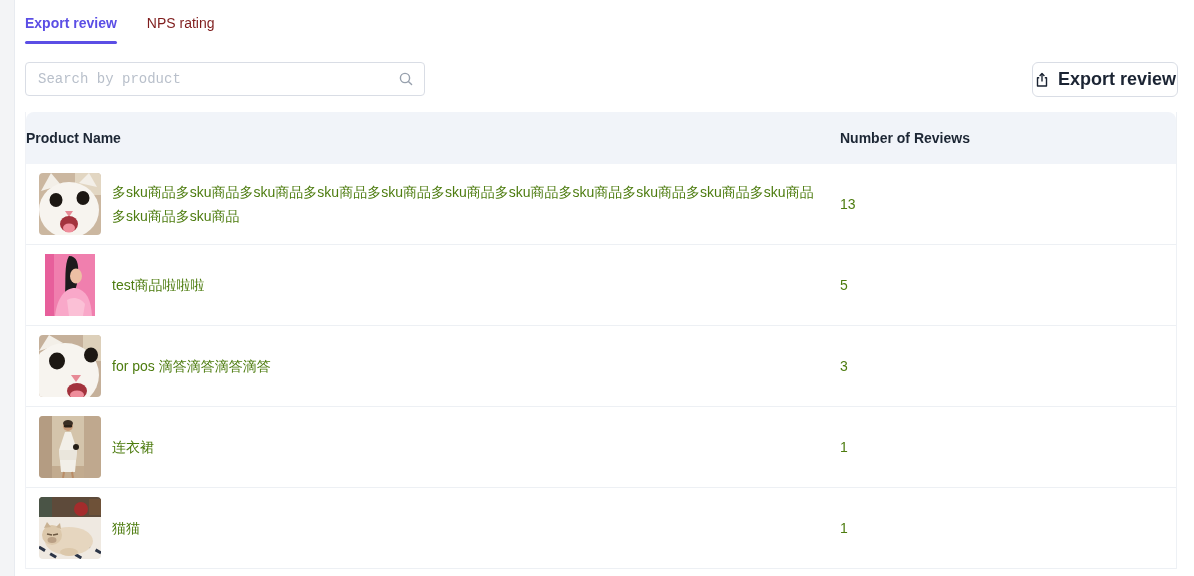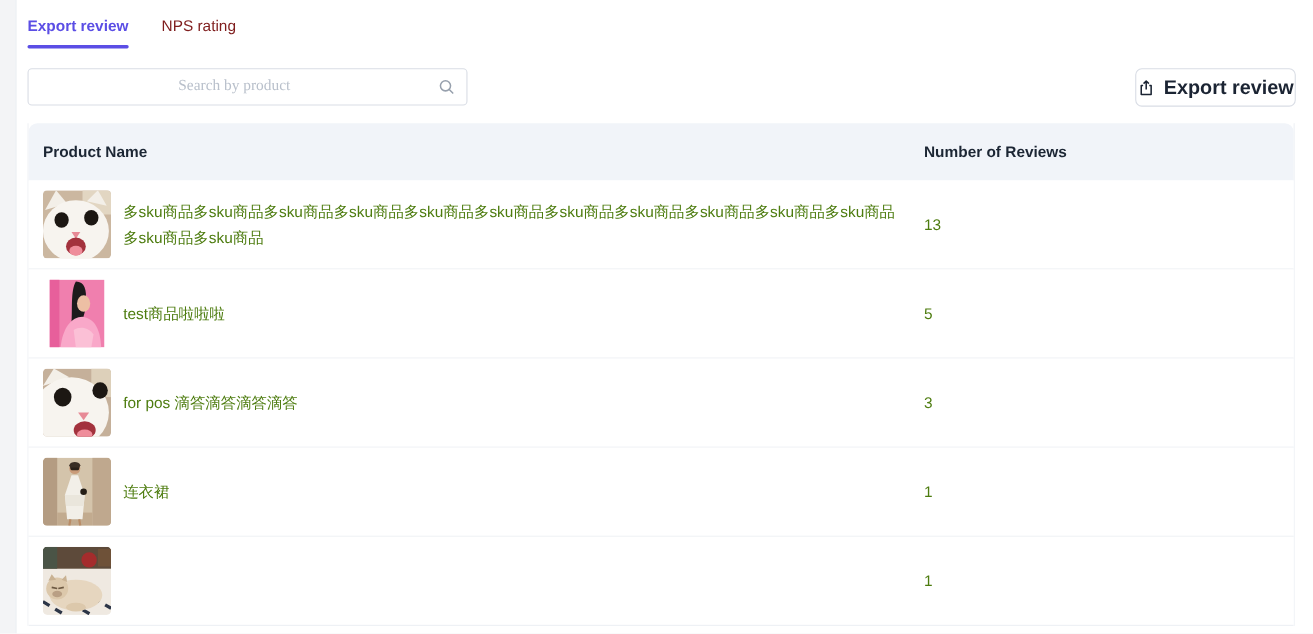--- a/index.html
+++ b/index.html
@@ -13,37 +13,37 @@
   .tab-bar { position:absolute; left:10px; top:6px; display:flex; gap:30px; }
   .tab { position:relative; height:38px; padding-top:9px; font-size:14px; color:#7f1d1d; cursor:pointer; }
   .tab.active { color:#5b4ee5; font-weight:700; }
   .tab.active::after { content:""; position:absolute; left:0; right:0; bottom:0;
                        height:3px; background:#5b4ee5; border-radius:2px; }
 
   
   .search-wrap { position:absolute; left:10px; top:62px; width:400px; height:34px; }
   .search-input { width:100%; height:100%; border:1px solid #d9dde5; border-radius:4px;
                   padding:0 36px 0 12px; font-size:14px; color:#701a75; outline:none;
-                  font-family:Liberation Serif, serif;text-align:center; }
+                  font-family:Liberation Mono, monospace; }
   .search-input::placeholder { color:#b9c0cb; }
   .search-icon { position:absolute; right:11px; top:9px; width:16px; height:16px; }
 
   .export-btn { position:absolute; left:1017px; top:62px; width:146px; height:35px;
                 background:#fff; border:1px solid #d9dde5; border-radius:6px;
                 display:flex; align-items:center; justify-content:center; gap:8px;
                 font-size:18px; font-weight:700; color:#1b2433; cursor:pointer;
                 font-family:"Liberation Sans", sans-serif; }
 
   
   .table { position:absolute; left:10px; top:112px; width:1152px;
            border-left:1px solid #f0f2f6; border-right:1px solid #eef1f5; }
   .thead { height:52px; background:#f1f4f9; border-radius:8px 8px 0 0;
            position:relative; display:flex; align-items:center; }
   .th { font-size:14px; font-weight:700; color:#1c2634; }
-  .th-name { margin-left:13px; }
+  .th-name { }
   .th-count { position:absolute; left:814px; }
 
   .tr { height:81px; border-bottom:1px solid #edf0f4; position:relative;
         display:flex; align-items:center; background:#fff; }
   .td-thumb { position:absolute; left:13px; top:9px; width:62px; height:62px;
               border-radius:4px; overflow:hidden; display:flex; align-items:center;
               justify-content:center; background:#fff; }
   .td-thumb svg { display:block; }
   .td-name { margin-left:86px; width:704px; font-size:14px; line-height:24px; color:#4d7c0f;
              word-break:break-word; }
@@ -169,16 +169,17 @@
           <path d="M0 50 L20 62 M14 44 L44 62 M34 40 L62 56" stroke="#2c3547" stroke-width="3" stroke-dasharray="7 6"></path>
           <ellipse cx="30" cy="44" rx="24" ry="14" fill="#e6d6bf"></ellipse>
           <circle cx="13" cy="38" r="10" fill="#dcc8ab"></circle>
           <path d="M5 31 L8 25 L12 30 Z" fill="#c9b293"></path>
           <path d="M17 30 L21 26 L22 32 Z" fill="#c9b293"></path>
           <path d="M8 37 L13 38 M14 38 L19 37" stroke="#6d5942" stroke-width="1.6"></path>
           <ellipse cx="13" cy="43" rx="4.5" ry="3" fill="#b99f84"></ellipse>
           <ellipse cx="30" cy="55" rx="9" ry="4" fill="#dcc8ab"></ellipse>
         </svg>
       </div>
+      <div class="td-name">猫猫</div>
       <div class="td-count">1</div>
     </div>
   </div>
 </div>
 
 </body></html>

